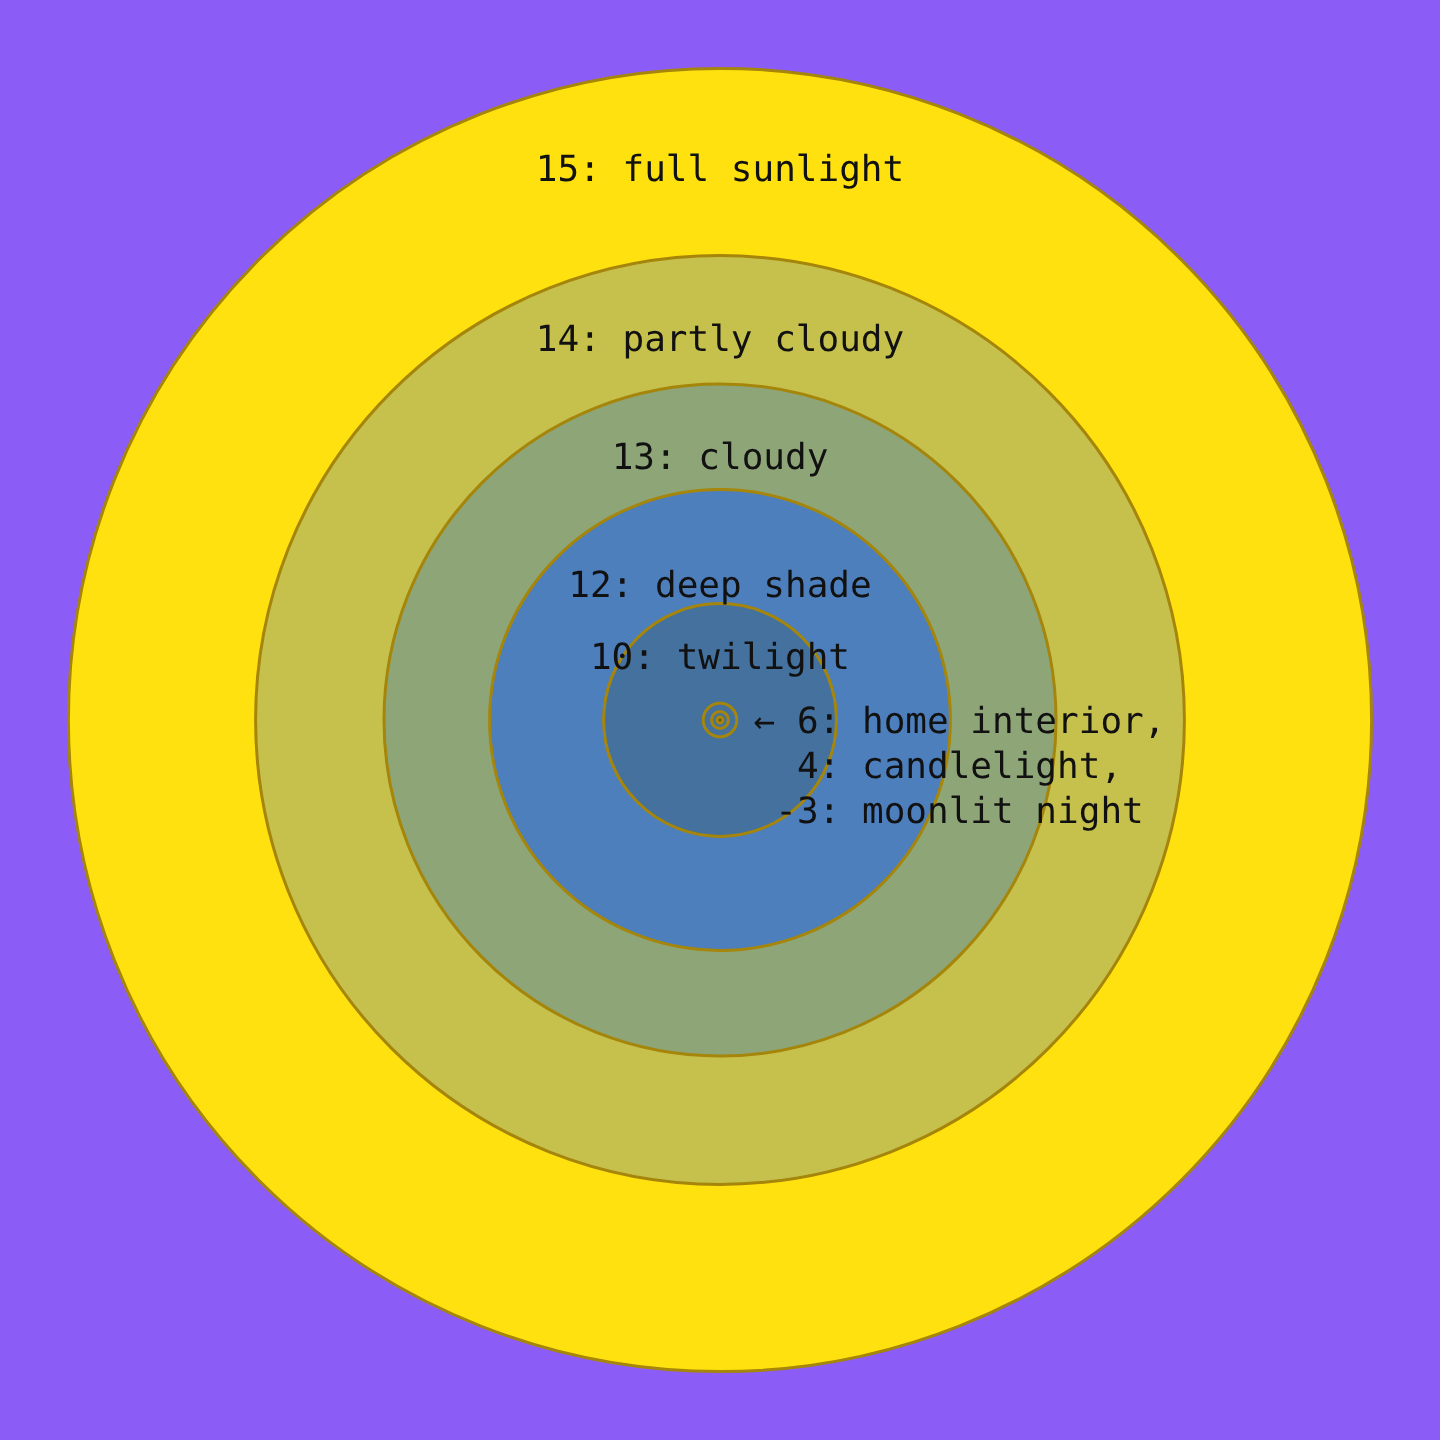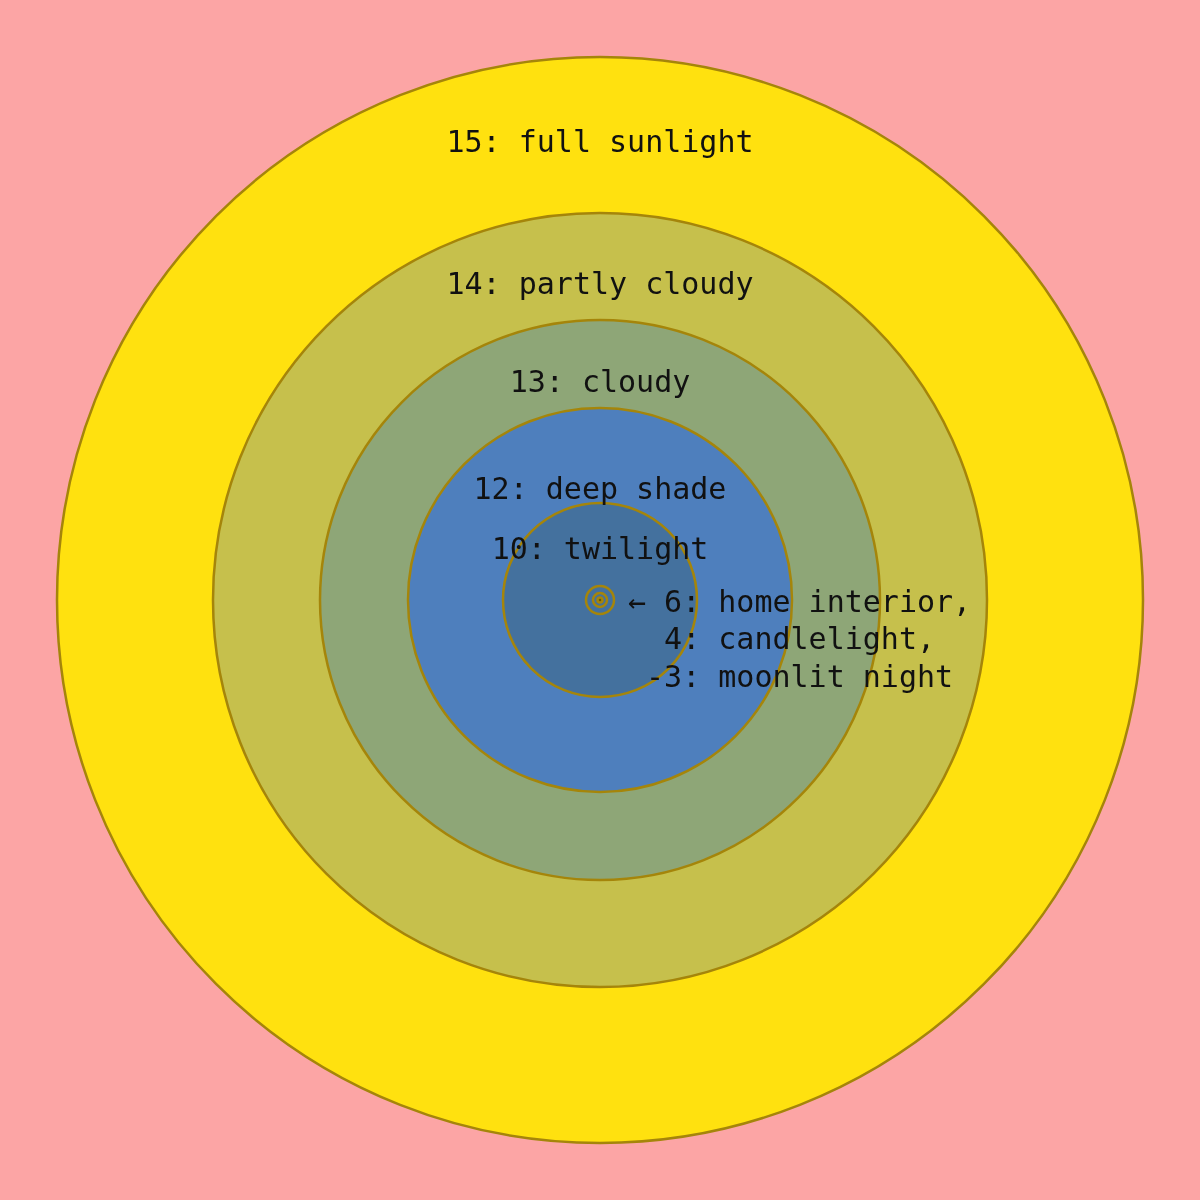--- a/index.html
+++ b/index.html
@@ -7,21 +7,21 @@
     padding: 0;
     width: 1200px;
     height: 1200px;
     background: #ffffff;
     overflow: hidden;
   }
   .stage {
     position: relative;
     width: 1200px;
     height: 1200px;
-    background: #fca5a5;
+    background: #8b5cf6;
   }
   svg text {
     font-family: "DejaVu Sans Mono", "Liberation Mono", monospace;
     font-size: 30px;
     fill: #111111;
     white-space: pre;
   }
 </style>
 </head>
 <body>

